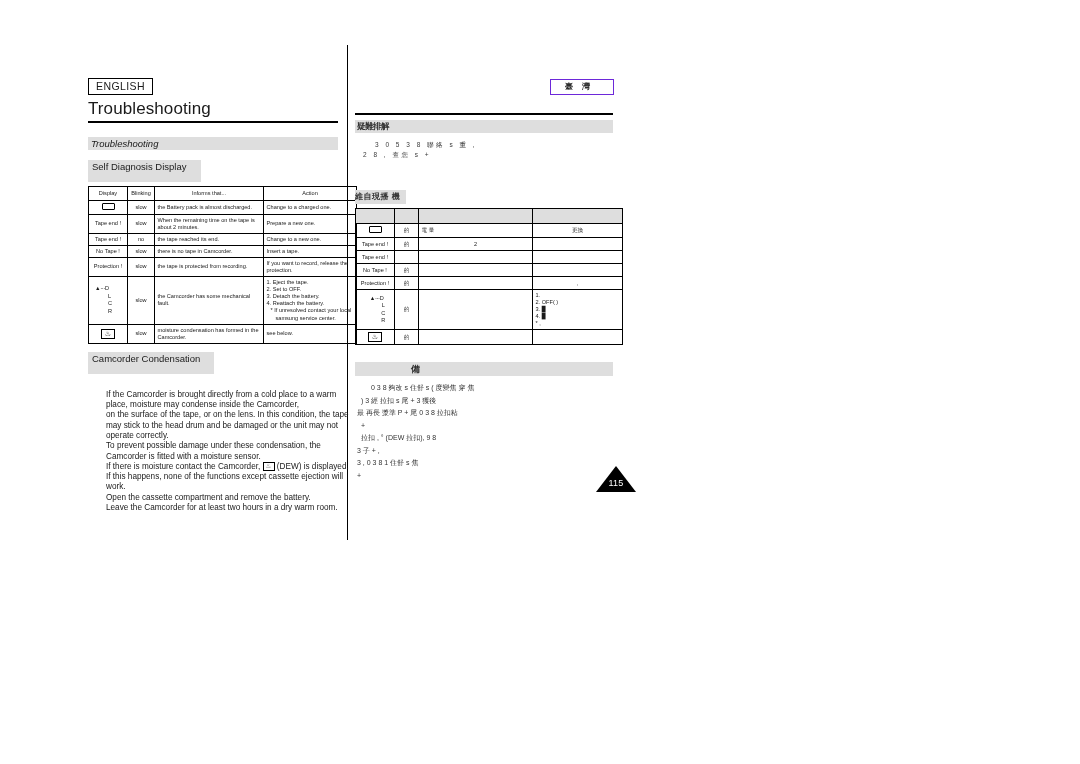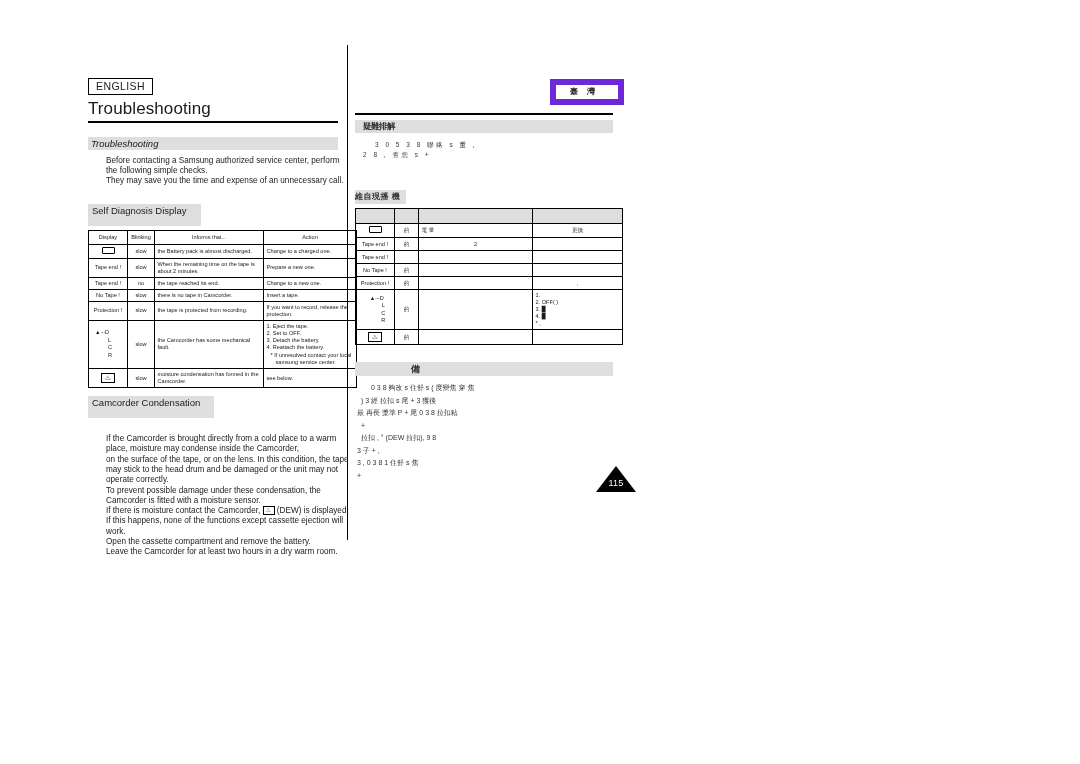--- a/index.html
+++ b/index.html
@@ -162,21 +162,21 @@
     margin-top: 12px;
     width: 260px;
   }
   .moist-body div { white-space: nowrap; }
   .cn-badge {
     position: absolute;
     left: 550px;
     top: 79px;
     width: 62px;
     height: 14px;
-    border: 6px solid #6d28d9;
+    border: 1px solid #6d28d9;
     background: #fff;
     text-align: center;
   }
   .cn-badge .glyphs {
     font-size: 8px;
     line-height: 14px;
     letter-spacing: 9px;
     font-weight: bold;
     color: #2e2e2e;
     filter: blur(0.25px);
@@ -195,21 +195,21 @@
     position: absolute;
     left: 355px;
     top: 120px;
     width: 258px;
     height: 13px;
     background: #dedede;
   }
   .cn-bar .glyphs {
     font-size: 8.5px;
     line-height: 13px;
-    padding-left: 8px;
+    padding-left: 2px;
     font-weight: bold;
     color: #303030;
     letter-spacing: -.5px;
     filter: blur(0.3px);
   }
 
   .cn-intro {
     position: absolute;
     left: 355px;
     top: 140px;
@@ -322,25 +322,20 @@
 
   <div class="col-left">
 
     <div class="lang-badge">ENGLISH</div>
 
     <div class="page-title">Troubleshooting</div>
     <div class="title-rule"></div>
 
     <div class="section-bar">Troubleshooting</div>
 
-    <div class="intro">
-      <div>Before contacting a Samsung authorized service center, perform</div>
-      <div>the following simple checks.</div>
-      <div>They may save you the time and expense of an unnecessary call.</div>
-    </div>
 
     <div class="sub-label">Self Diagnosis Display</div>
 
     <table class="diag">
       <thead>
         <tr>
           <th class="c-disp">Display</th>
           <th class="c-blink">Blinking</th>
           <th class="c-info">Informs that...</th>
           <th class="c-act">Action</th>

